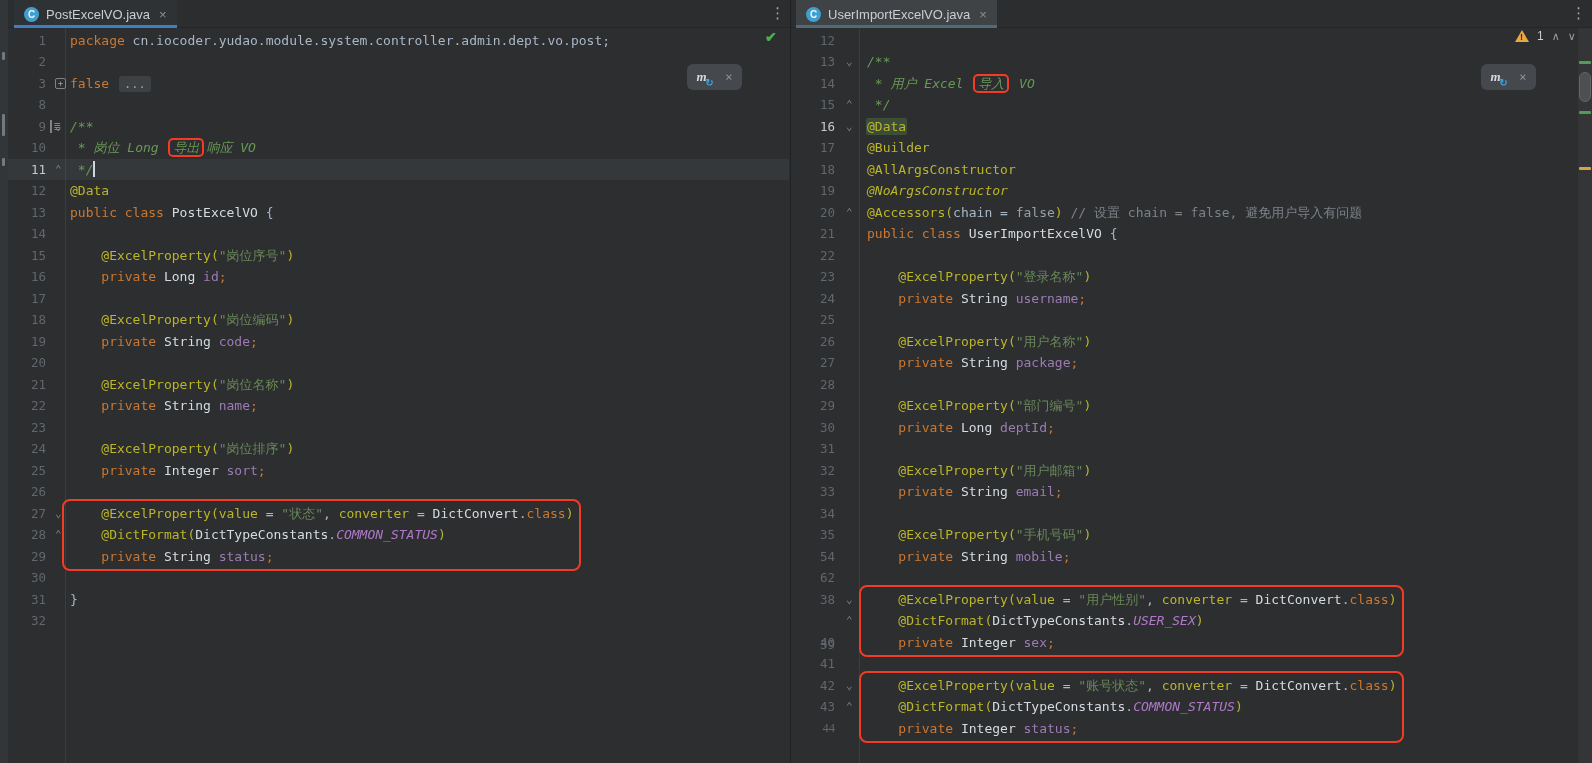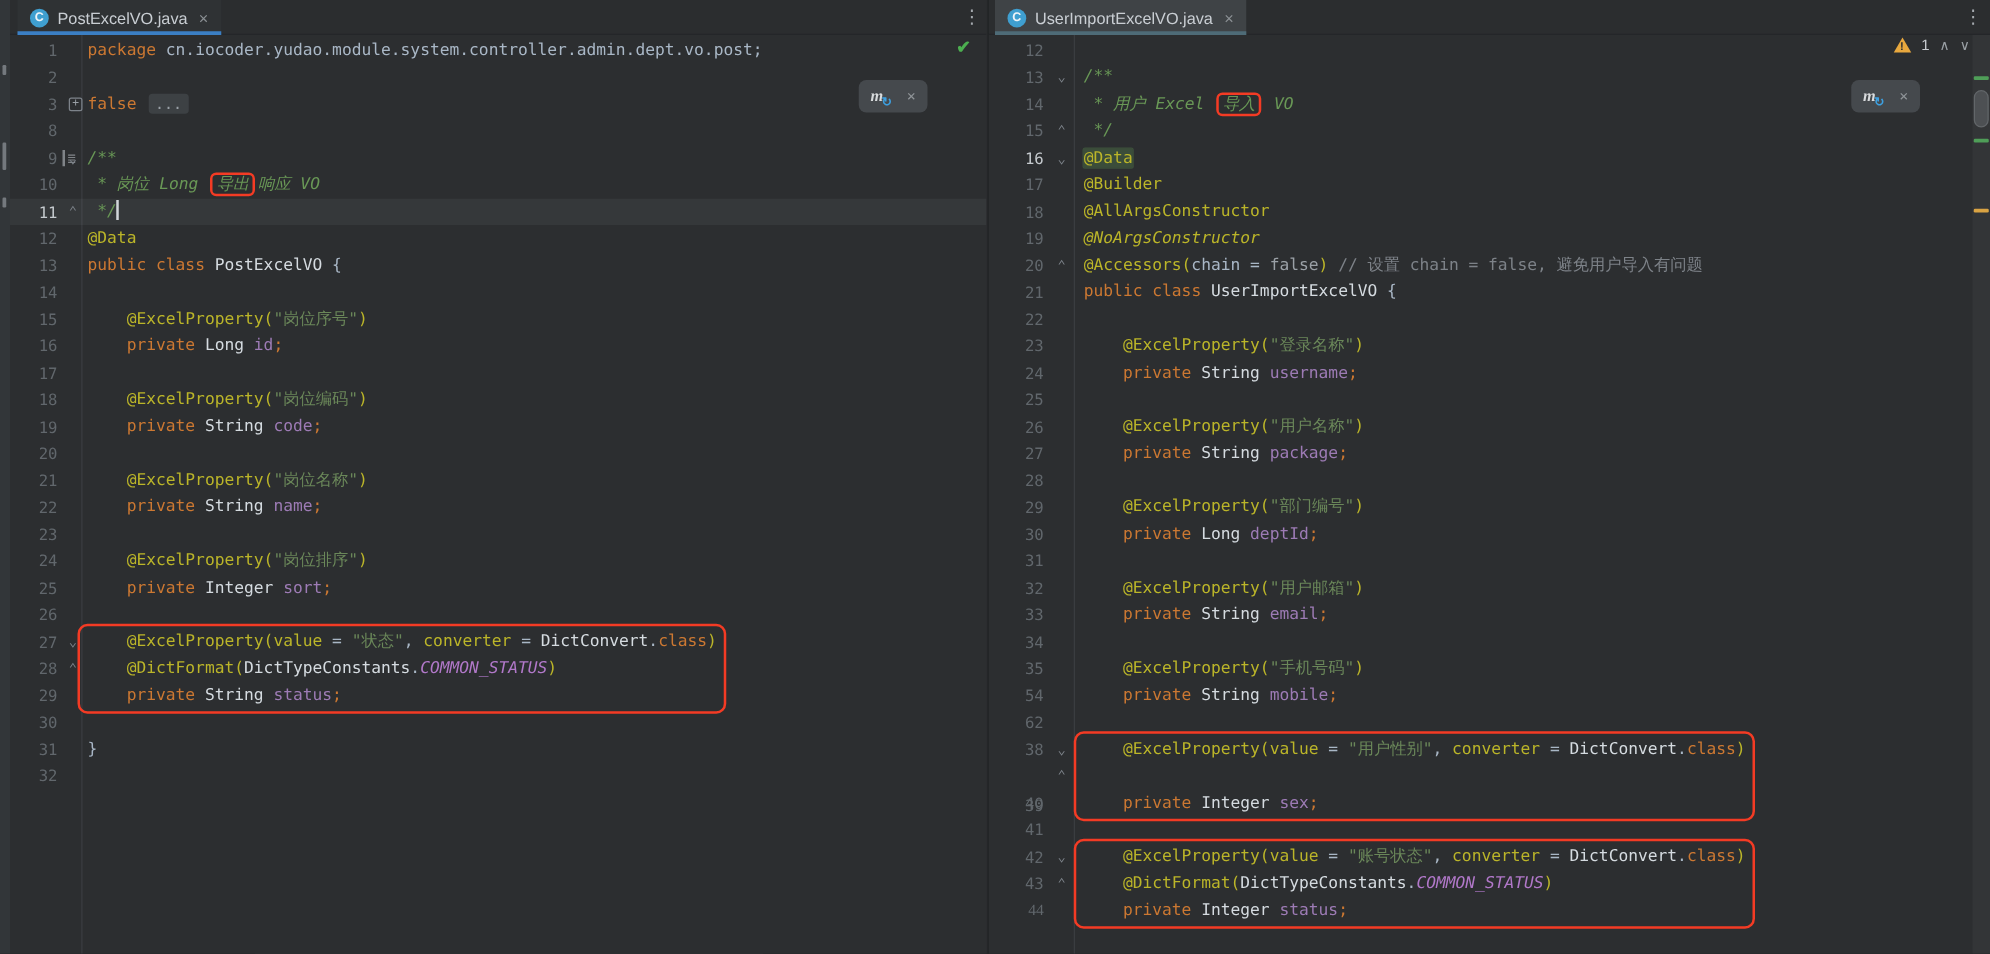--- a/index.html
+++ b/index.html
@@ -172,21 +172,21 @@
           <div class="row" style="top: 367px;"><span class="ln" style="width: 44px;">29</span><span class="code" style="left: 76px;"><span class="seg-a">    @ExcelProperty(</span><span class="seg-s">"部门编号"</span><span class="seg-a">)</span></span></div>
           <div class="row" style="top: 388.5px;"><span class="ln" style="width: 44px;">30</span><span class="code" style="left: 76px;"><span class="seg-k">    private</span><span class="seg-p"> </span><span class="seg-t">Long</span><span class="seg-p"> </span><span class="seg-f">deptId</span><span class="seg-k">;</span></span></div>
           <div class="row" style="top: 410px;"><span class="ln" style="width: 44px;">31</span><span class="code" style="left: 76px;"></span></div>
           <div class="row" style="top: 431.5px;"><span class="ln" style="width: 44px;">32</span><span class="code" style="left: 76px;"><span class="seg-a">    @ExcelProperty(</span><span class="seg-s">"用户邮箱"</span><span class="seg-a">)</span></span></div>
           <div class="row" style="top: 453px;"><span class="ln" style="width: 44px;">33</span><span class="code" style="left: 76px;"><span class="seg-k">    private</span><span class="seg-p"> </span><span class="seg-t">String</span><span class="seg-p"> </span><span class="seg-f">email</span><span class="seg-k">;</span></span></div>
           <div class="row" style="top: 474.5px;"><span class="ln" style="width: 44px;">34</span><span class="code" style="left: 76px;"></span></div>
           <div class="row" style="top: 496px;"><span class="ln" style="width: 44px;">35</span><span class="code" style="left: 76px;"><span class="seg-a">    @ExcelProperty(</span><span class="seg-s">"手机号码"</span><span class="seg-a">)</span></span></div>
           <div class="row" style="top: 517.5px;"><span class="ln" style="width: 44px;">54</span><span class="code" style="left: 76px;"><span class="seg-k">    private</span><span class="seg-p"> </span><span class="seg-t">String</span><span class="seg-p"> </span><span class="seg-f">mobile</span><span class="seg-k">;</span></span></div>
           <div class="row" style="top: 539px;"><span class="ln" style="width: 44px;">62</span><span class="code" style="left: 76px;"></span></div>
           <div class="row" style="top: 560.5px;"><span class="ln" style="width: 44px;">38</span><span class="gut" style="left: 55px;">⌄</span><span class="code" style="left: 76px;"><span class="seg-a">    @ExcelProperty(</span><span class="seg-a">value</span><span class="seg-p"> = </span><span class="seg-s">"用户性别"</span><span class="seg-p">, </span><span class="seg-a">converter</span><span class="seg-p"> = </span><span class="seg-t">DictConvert</span><span class="seg-p">.</span><span class="seg-k">class</span><span class="seg-a">)</span></span></div>
-          <div class="row" style="top: 582px;"><span class="ln" style="width: 44px; margin-top: 24px;">39</span><span class="gut" style="left: 55px;">⌃</span></div>
+          <div class="row" style="top: 582px;"><span class="ln" style="width: 44px; margin-top: 24px;">39</span><span class="gut" style="left: 55px;">⌃</span><span class="code" style="left: 76px;"><span class="seg-a">    @DictFormat(</span><span class="seg-t">DictTypeConstants</span><span class="seg-p">.</span><span class="seg-u">USER_SEX</span><span class="seg-a">)</span></span></div>
           <div class="row" style="top: 603.5px;"><span class="ln" style="width: 44px;">40</span><span class="code" style="left: 76px;"><span class="seg-k">    private</span><span class="seg-p"> </span><span class="seg-t">Integer</span><span class="seg-p"> </span><span class="seg-f">sex</span><span class="seg-k">;</span></span></div>
           <div class="row" style="top: 625px;"><span class="ln" style="width: 44px;">41</span><span class="code" style="left: 76px;"></span></div>
           <div class="row" style="top: 646.5px;"><span class="ln" style="width: 44px;">42</span><span class="gut" style="left: 55px;">⌄</span><span class="code" style="left: 76px;"><span class="seg-a">    @ExcelProperty(</span><span class="seg-a">value</span><span class="seg-p"> = </span><span class="seg-s">"账号状态"</span><span class="seg-p">, </span><span class="seg-a">converter</span><span class="seg-p"> = </span><span class="seg-t">DictConvert</span><span class="seg-p">.</span><span class="seg-k">class</span><span class="seg-a">)</span></span></div>
           <div class="row" style="top: 668px;"><span class="ln" style="width: 44px;">43</span><span class="gut" style="left: 55px;">⌃</span><span class="code" style="left: 76px;"><span class="seg-a">    @DictFormat(</span><span class="seg-t">DictTypeConstants</span><span class="seg-p">.</span><span class="seg-u">COMMON_STATUS</span><span class="seg-a">)</span></span></div>
           <div class="row" style="top: 689.5px;"><span class="ln" style="width: 44px; font-family: Liberation Serif, serif;">44</span><span class="code" style="left: 76px;"><span class="seg-k">    private</span><span class="seg-p"> </span><span class="seg-t">Integer</span><span class="seg-p"> </span><span class="seg-f">status</span><span class="seg-k">;</span></span></div>
         </div>
       <div class="overlays">
           <div class="redbox" style="left: 68px; top: 556.5px; width: 545.484px; height: 72.5px;"></div>
           <div class="redbox" style="left: 68px; top: 642.5px; width: 545.484px; height: 72.5px;"></div>
         </div>

